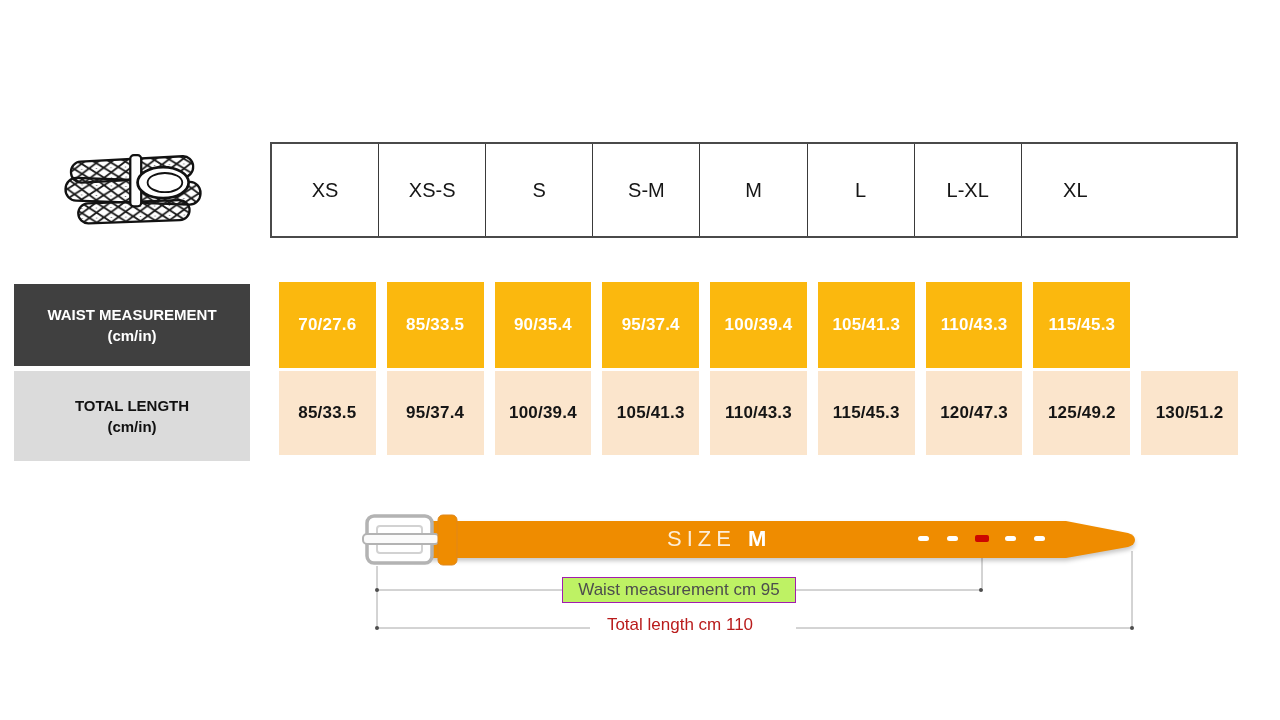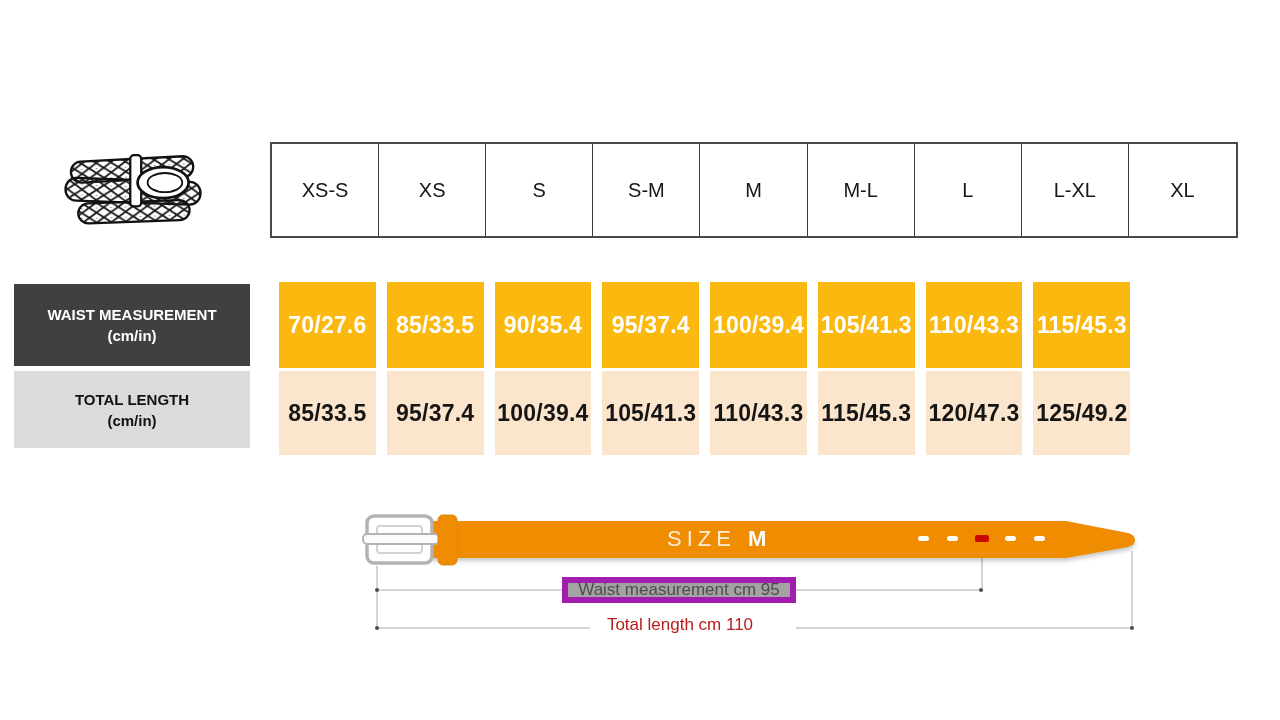--- a/index.html
+++ b/index.html
@@ -23,44 +23,44 @@
   }
   #size-header .hcell:last-child{border-right:none;text-align:center;}
 
   
   .row-label{
     left:14px;width:236px;
     display:flex;flex-direction:column;align-items:center;justify-content:center;
     font-weight:bold;font-size:15px;line-height:21px;text-align:center;
   }
   #waist-label{top:284px;height:82px;background:#404040;color:#ffffff;}
-  #length-label{top:371px;height:77px;background:#DBDBDB;color:#111111;}
+  #length-label{top:371px;height:90px;background:#DBDBDB;color:#111111;}
 
   
   .row-cells{
     left:271px;width:967px;
     display:grid;grid-template-columns:repeat(9,1fr);column-gap:3px;
   }
   #waist-cells{top:282px;height:86px;}
   #length-cells{top:371px;height:84px;}
   .cell{
     display:flex;align-items:center;justify-content:center;
-    font-weight:bold;font-size:23px;letter-spacing:0.2px;margin-left:8px;
+    font-weight:bold;font-size:17px;letter-spacing:0.2px;margin-left:8px;
   }
   #waist-cells .cell{background:#FBB80E;color:#ffffff;}
   #length-cells .cell{background:#FBE5CC;color:#151515;}
 
   
   #size-text{left:633px;top:526px;color:#ffffff;font-size:22px;white-space:nowrap;margin-left:34px;}
   #size-text .size-word{letter-spacing:5px;opacity:0.85;}
   #size-text .size-val{font-weight:bold;margin-left:12px;}
 
   #waist-box{
     left:562px;top:577px;width:234px;height:26px;box-sizing:border-box;
-    background:#a3a3a3;border:6px solid #a21caf;
+    background:#bef264;border:1px solid #a21caf;
     display:flex;align-items:center;justify-content:center;
     font-size:17px;color:#4d4d4d;white-space:nowrap;
   }
   #length-text{
     left:540px;top:615px;width:280px;text-align:center;
     font-size:17px;color:#b91c1c;white-space:nowrap;
   }
 </style>
 </head>
 <body>
@@ -79,26 +79,25 @@
       <rect x="6" y="37" width="148" height="25" rx="12" transform="rotate(2 80 50)" fill="url(#braid)" stroke="#111" stroke-width="2.5"></rect>
       <rect x="20" y="61" width="122" height="22" rx="11" transform="rotate(-2 80 72)" fill="url(#braid)" stroke="#111" stroke-width="2.5"></rect>
       <rect x="77" y="10" width="12" height="56" rx="4" fill="#ffffff" stroke="#111" stroke-width="2.5"></rect>
       <ellipse cx="113" cy="40" rx="28" ry="17" fill="#ffffff" stroke="#111" stroke-width="3"></ellipse>
       <ellipse cx="115" cy="40" rx="19" ry="10.5" fill="#ffffff" stroke="#111" stroke-width="2"></ellipse>
     </g>
   </svg>
 </div>
 
 <div class="abs" id="size-header">
+  <div class="hcell">XS</div>
   <div class="hcell">XS-S</div>
-  <div class="hcell">XS</div>
   <div class="hcell">S</div>
   <div class="hcell">S-M</div>
   <div class="hcell">M</div>
-  <div class="hcell">M-L</div>
   <div class="hcell">L</div>
   <div class="hcell">L-XL</div>
   <div class="hcell">XL</div>
 </div>
 
 <div class="abs row-label" id="waist-label">
   <span>WAIST MEASUREMENT</span>
   <span>(cm/in)</span>
 </div>
 <div class="abs row-cells" id="waist-cells">
@@ -118,20 +117,21 @@
 </div>
 <div class="abs row-cells" id="length-cells">
   <div class="cell">85/33.5</div>
   <div class="cell">95/37.4</div>
   <div class="cell">100/39.4</div>
   <div class="cell">105/41.3</div>
   <div class="cell">110/43.3</div>
   <div class="cell">115/45.3</div>
   <div class="cell">120/47.3</div>
   <div class="cell">125/49.2</div>
+  <div class="cell">130/51.2</div>
 </div>
 
 <svg class="abs" id="belt-diagram-svg" style="left:350px;top:495px;" width="800" height="160" viewBox="0 0 800 160">
 
   <g stroke="#a8a8a8" stroke-width="1">
     <line x1="27" y1="71" x2="27" y2="133"></line>
     <line x1="632" y1="62" x2="632" y2="93"></line>
     <line x1="782" y1="56" x2="782" y2="133"></line>
     <line x1="27" y1="95" x2="212" y2="95"></line>
     <line x1="446" y1="95" x2="630" y2="95"></line>

